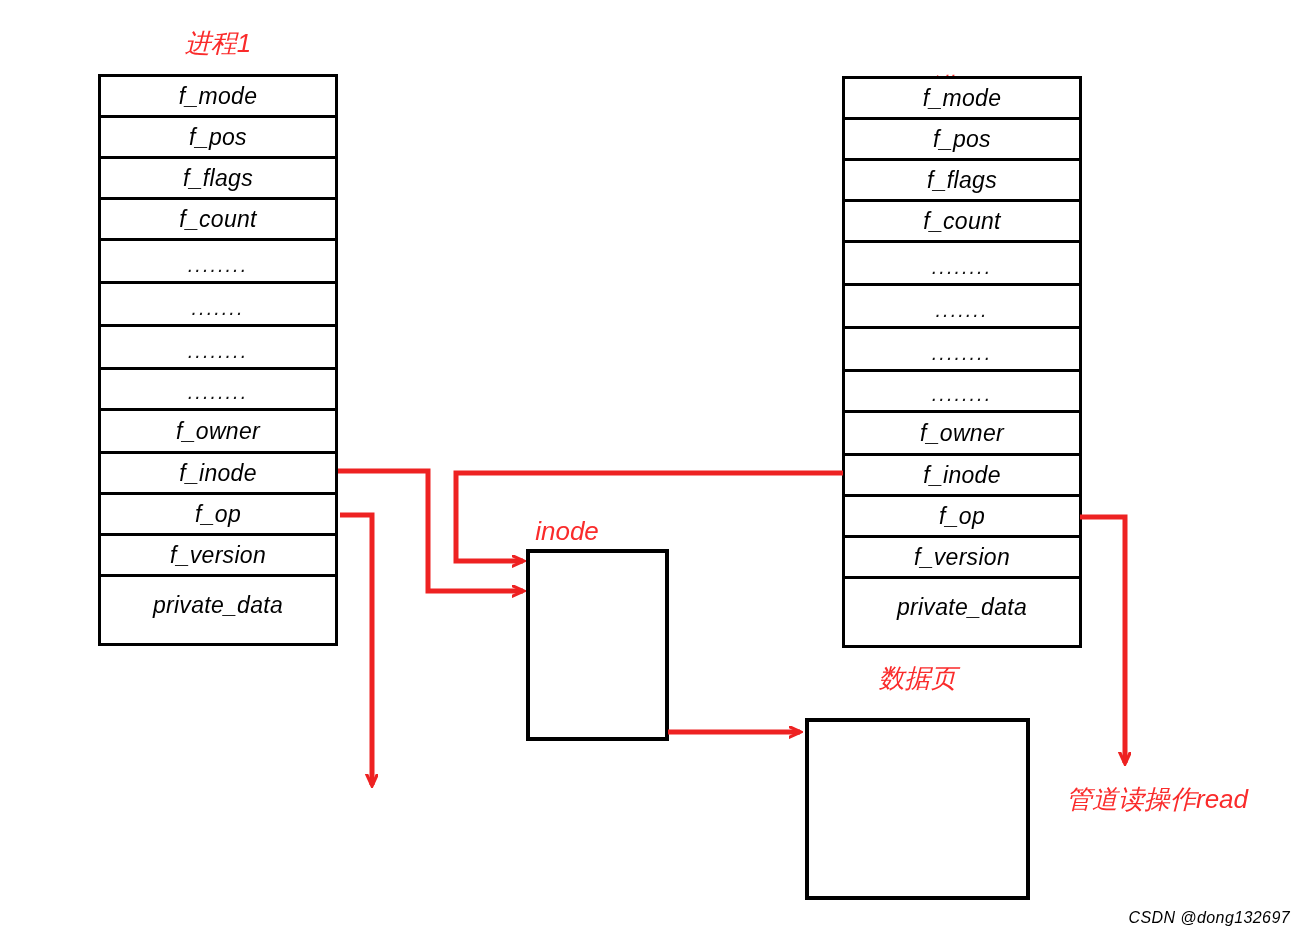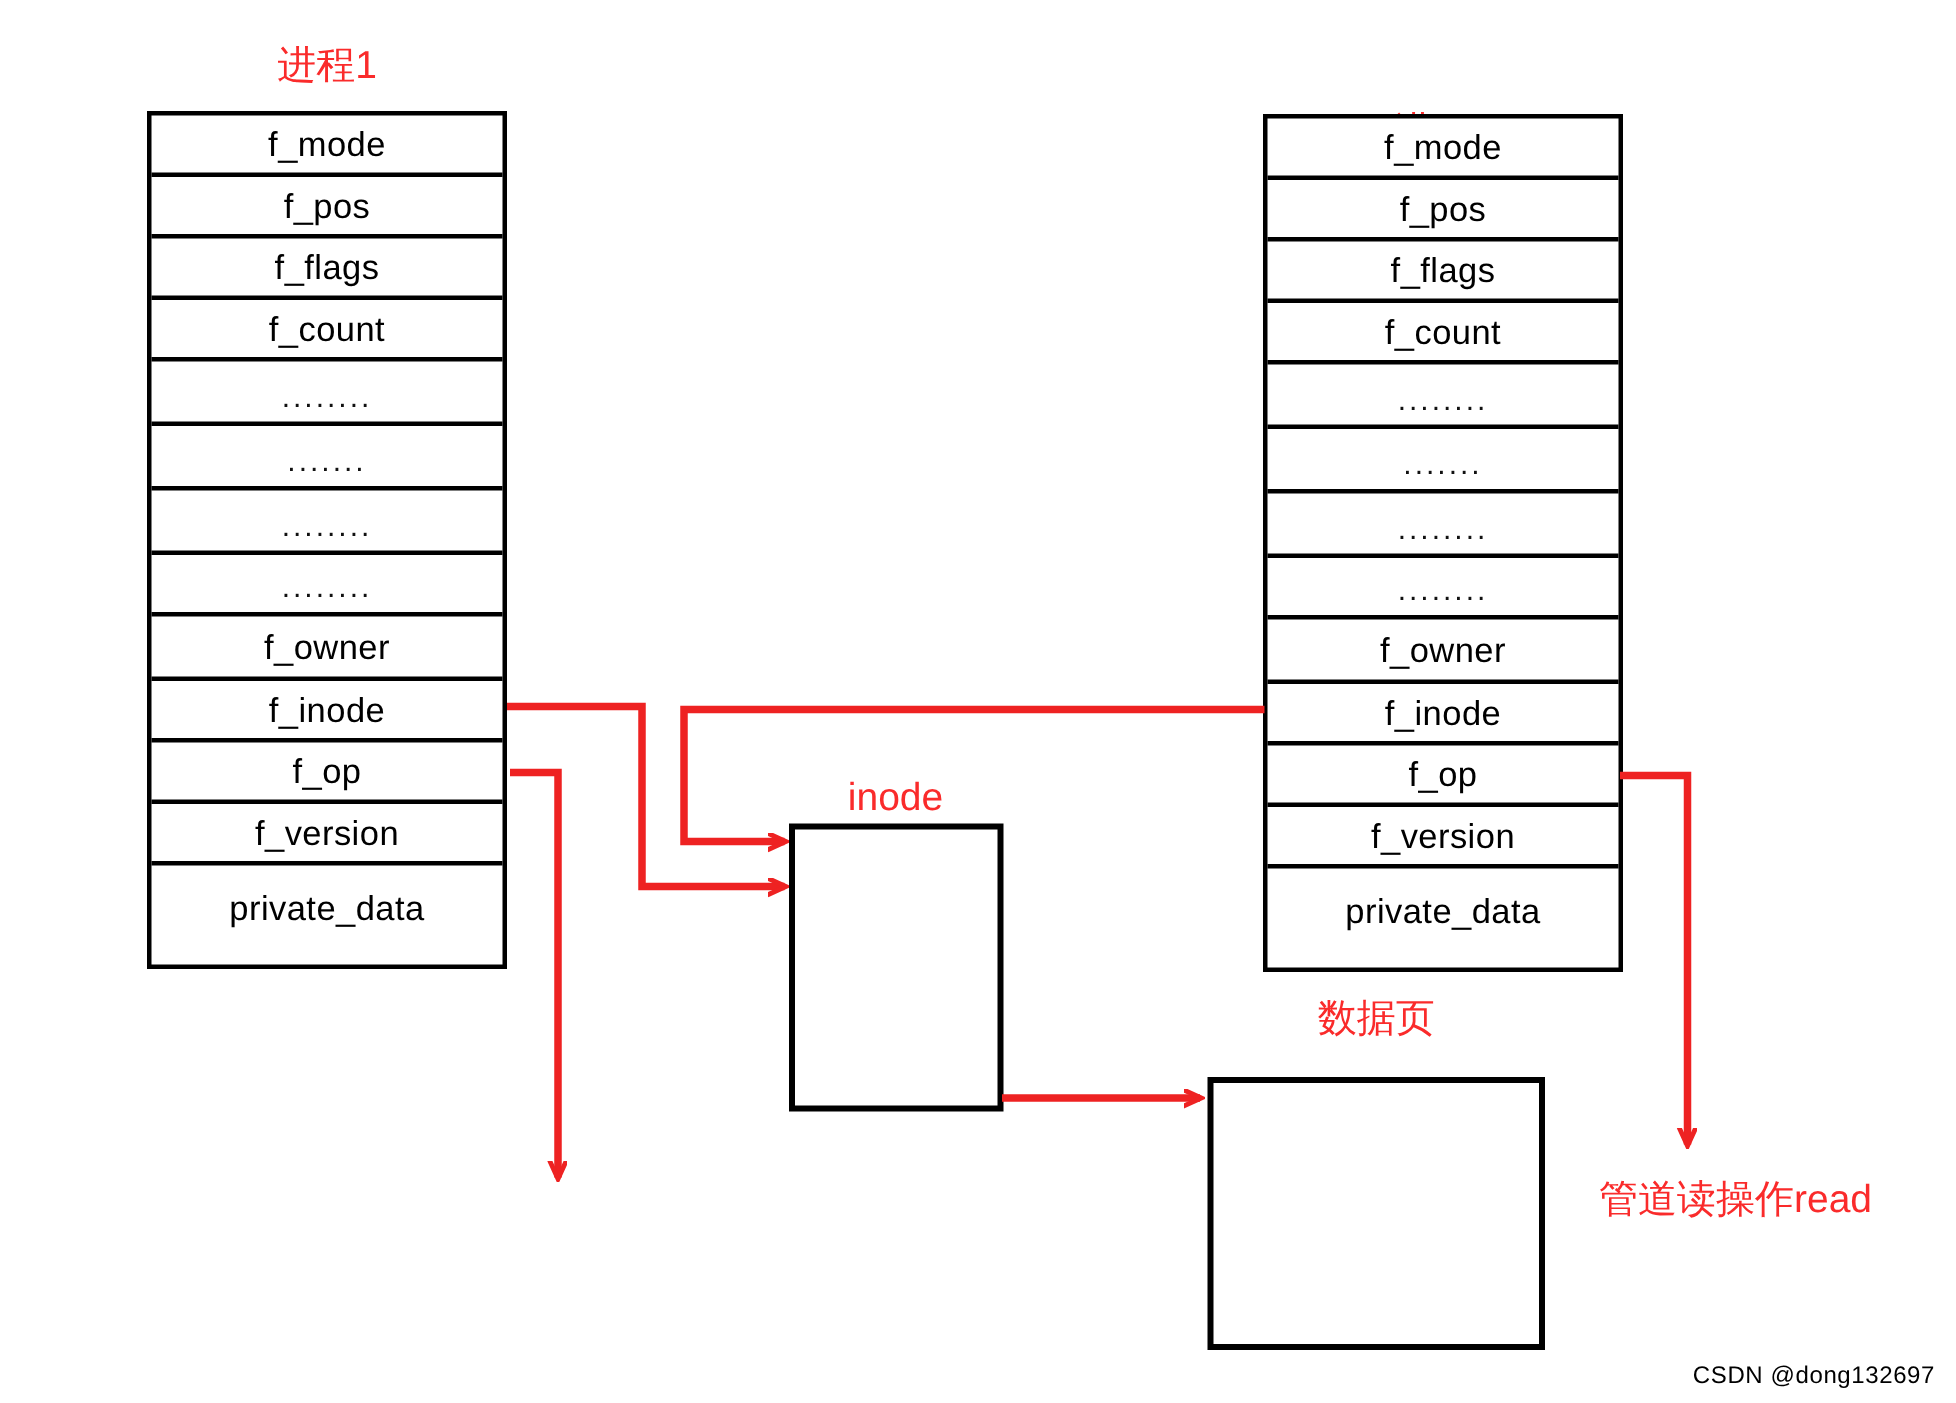--- a/index.html
+++ b/index.html
@@ -10,20 +10,21 @@
   body {
     font-family: "Liberation Sans", "DejaVu Sans", sans-serif;
     color: #000000;
   }
   #canvas {
     position: relative;
     width: 1304px;
     height: 935px;
     background: #ffffff;
     overflow: hidden;
+    font-style: italic;
   }
   
   .struct {
     position: absolute;
     border: 3px solid #000000;
     box-sizing: border-box;
     background: #ffffff;
   }
   .struct .row {
     border-bottom: 3px solid #000000;
@@ -120,21 +121,21 @@
       <div class="row dots" style="height: 43px;">.......</div>
       <div class="row dots" style="height: 43px;">........</div>
       <div class="row dots" style="height: 41px;">........</div>
       <div class="row" style="height: 43px;">f_owner</div>
       <div class="row" style="height: 41px;">f_inode</div>
       <div class="row" style="height: 41px;">f_op</div>
       <div class="row" style="height: 41px;">f_version</div>
       <div class="row tall" style="height: 56px;">private_data</div>
     </div>
 
-  <div class="caption bigred" style="left:526px; top:516px; width:142px;">inode</div>
+  <div class="caption bigred" style="left:496px; top:516px; width:142px;">inode</div>
   <div class="plainbox" style="left:526px; top:549px; width:143px; height:192px;"></div>
 
   <div class="caption bigred" style="left:805px; top:661px; width:225px;">数据页</div>
   <div class="plainbox" style="left:805px; top:718px; width:225px; height:182px;"></div>
 
 
   <div class="caption bigred" style="left:1066px; top:782px; width:180px; text-align:right;">管道读操作read</div>
 
   <svg id="wires" viewBox="0 0 1304 935">
     <defs>

